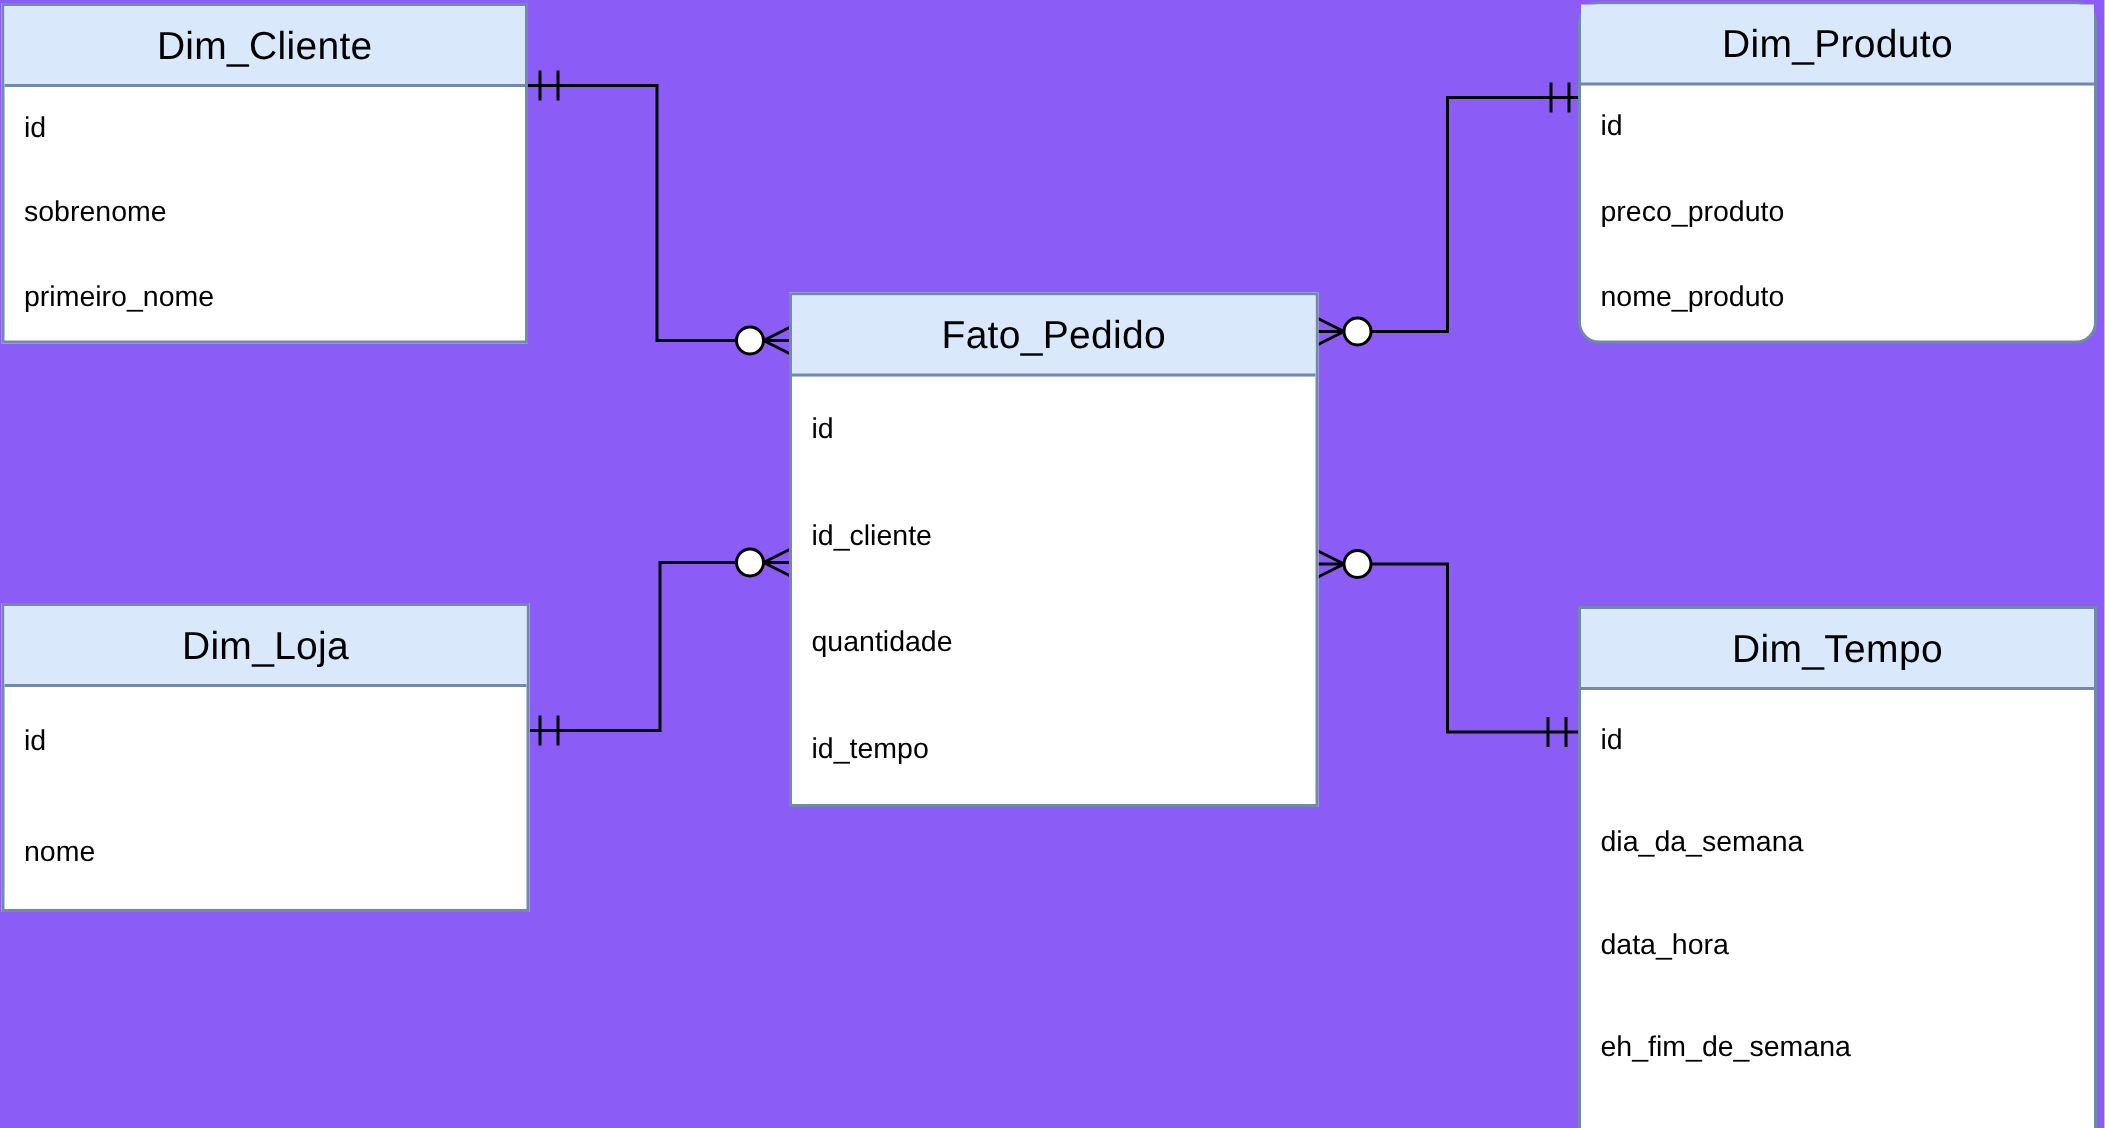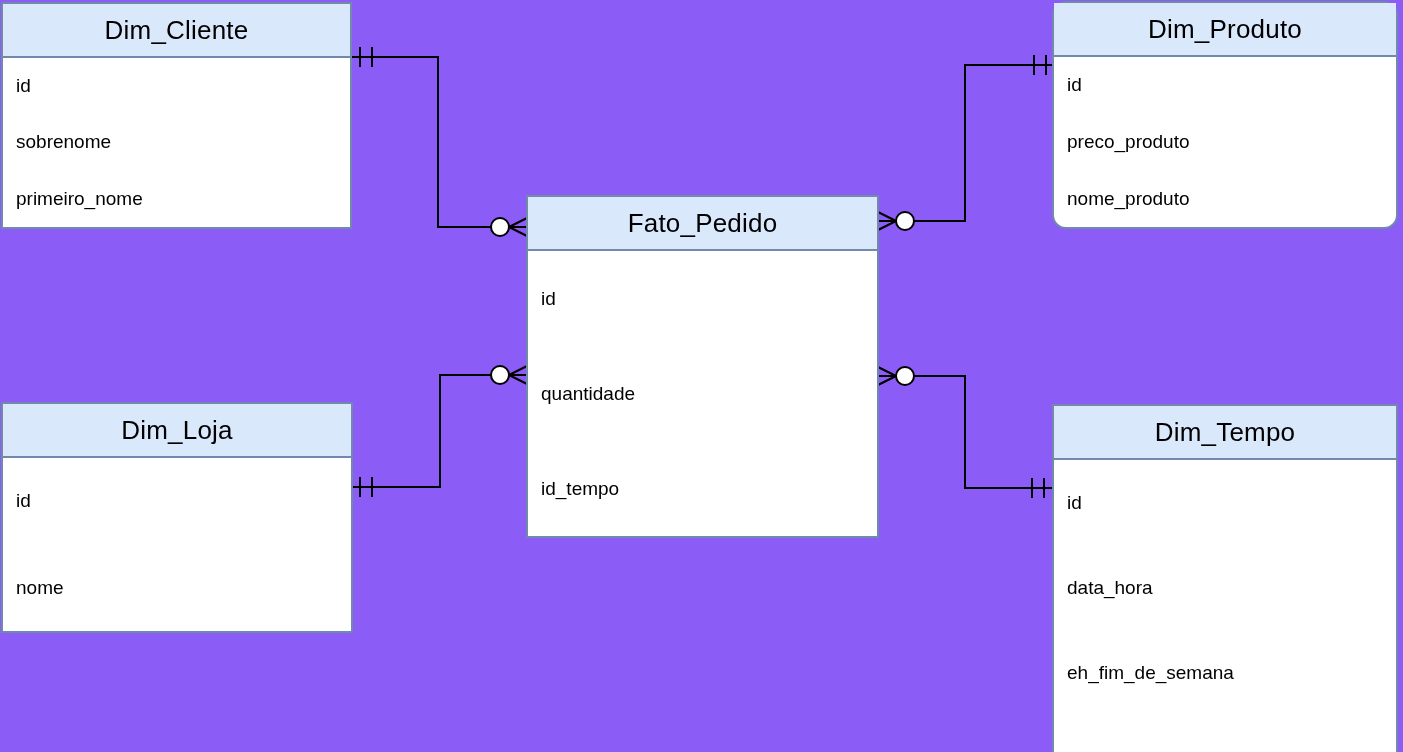--- a/index.html
+++ b/index.html
@@ -38,21 +38,21 @@
   .er-field{
     flex:1;display:flex;align-items:center;
     padding-left:13px;
     font-size:19px;
     white-space:nowrap;
   }
   
   #t-dim-cliente{left:1px;top:2px;width:351px;height:227px;}
   #t-dim-produto{left:1052px;top:1px;width:346px;height:228px;border-radius:14px;}
   #t-fato-pedido{left:526px;top:175px;width:353px;height:343px;margin-top:20px;}
-  #t-dim-loja{left:1px;top:402px;width:352px;height:231px;}
+  #t-dim-loja{left:1px;top:402px;width:352px;height:206px;}
   #t-dim-tempo{left:1052px;top:404px;width:346px;height:399px;}
 </style>
 </head>
 <body>
 
 <div id="canvas">
 
   <svg id="connector-layer" viewBox="0 0 1403 752" xmlns="http://www.w3.org/2000/svg" fill="none" stroke="#000000" stroke-width="2">
 
     <g>
@@ -99,36 +99,38 @@
       <div class="er-field">id</div>
       <div class="er-field">preco_produto</div>
       <div class="er-field">nome_produto</div>
     </div>
   </div>
 
   <div class="er-table" id="t-fato-pedido">
     <div class="er-header">Fato_Pedido</div>
     <div class="er-body">
       <div class="er-field">id</div>
+      <div class="er-field">id_cliente</div>
       <div class="er-field">quantidade</div>
       <div class="er-field">id_tempo</div>
     </div>
   </div>
 
   <div class="er-table" id="t-dim-loja">
     <div class="er-header">Dim_Loja</div>
     <div class="er-body">
       <div class="er-field">id</div>
       <div class="er-field">nome</div>
     </div>
   </div>
 
   <div class="er-table" id="t-dim-tempo">
     <div class="er-header">Dim_Tempo</div>
     <div class="er-body">
       <div class="er-field">id</div>
+      <div class="er-field">dia_da_semana</div>
       <div class="er-field">data_hora</div>
       <div class="er-field">eh_fim_de_semana</div>
       <div class="er-field">...</div>
     </div>
   </div>
 
 </div>
 
 </body></html>

